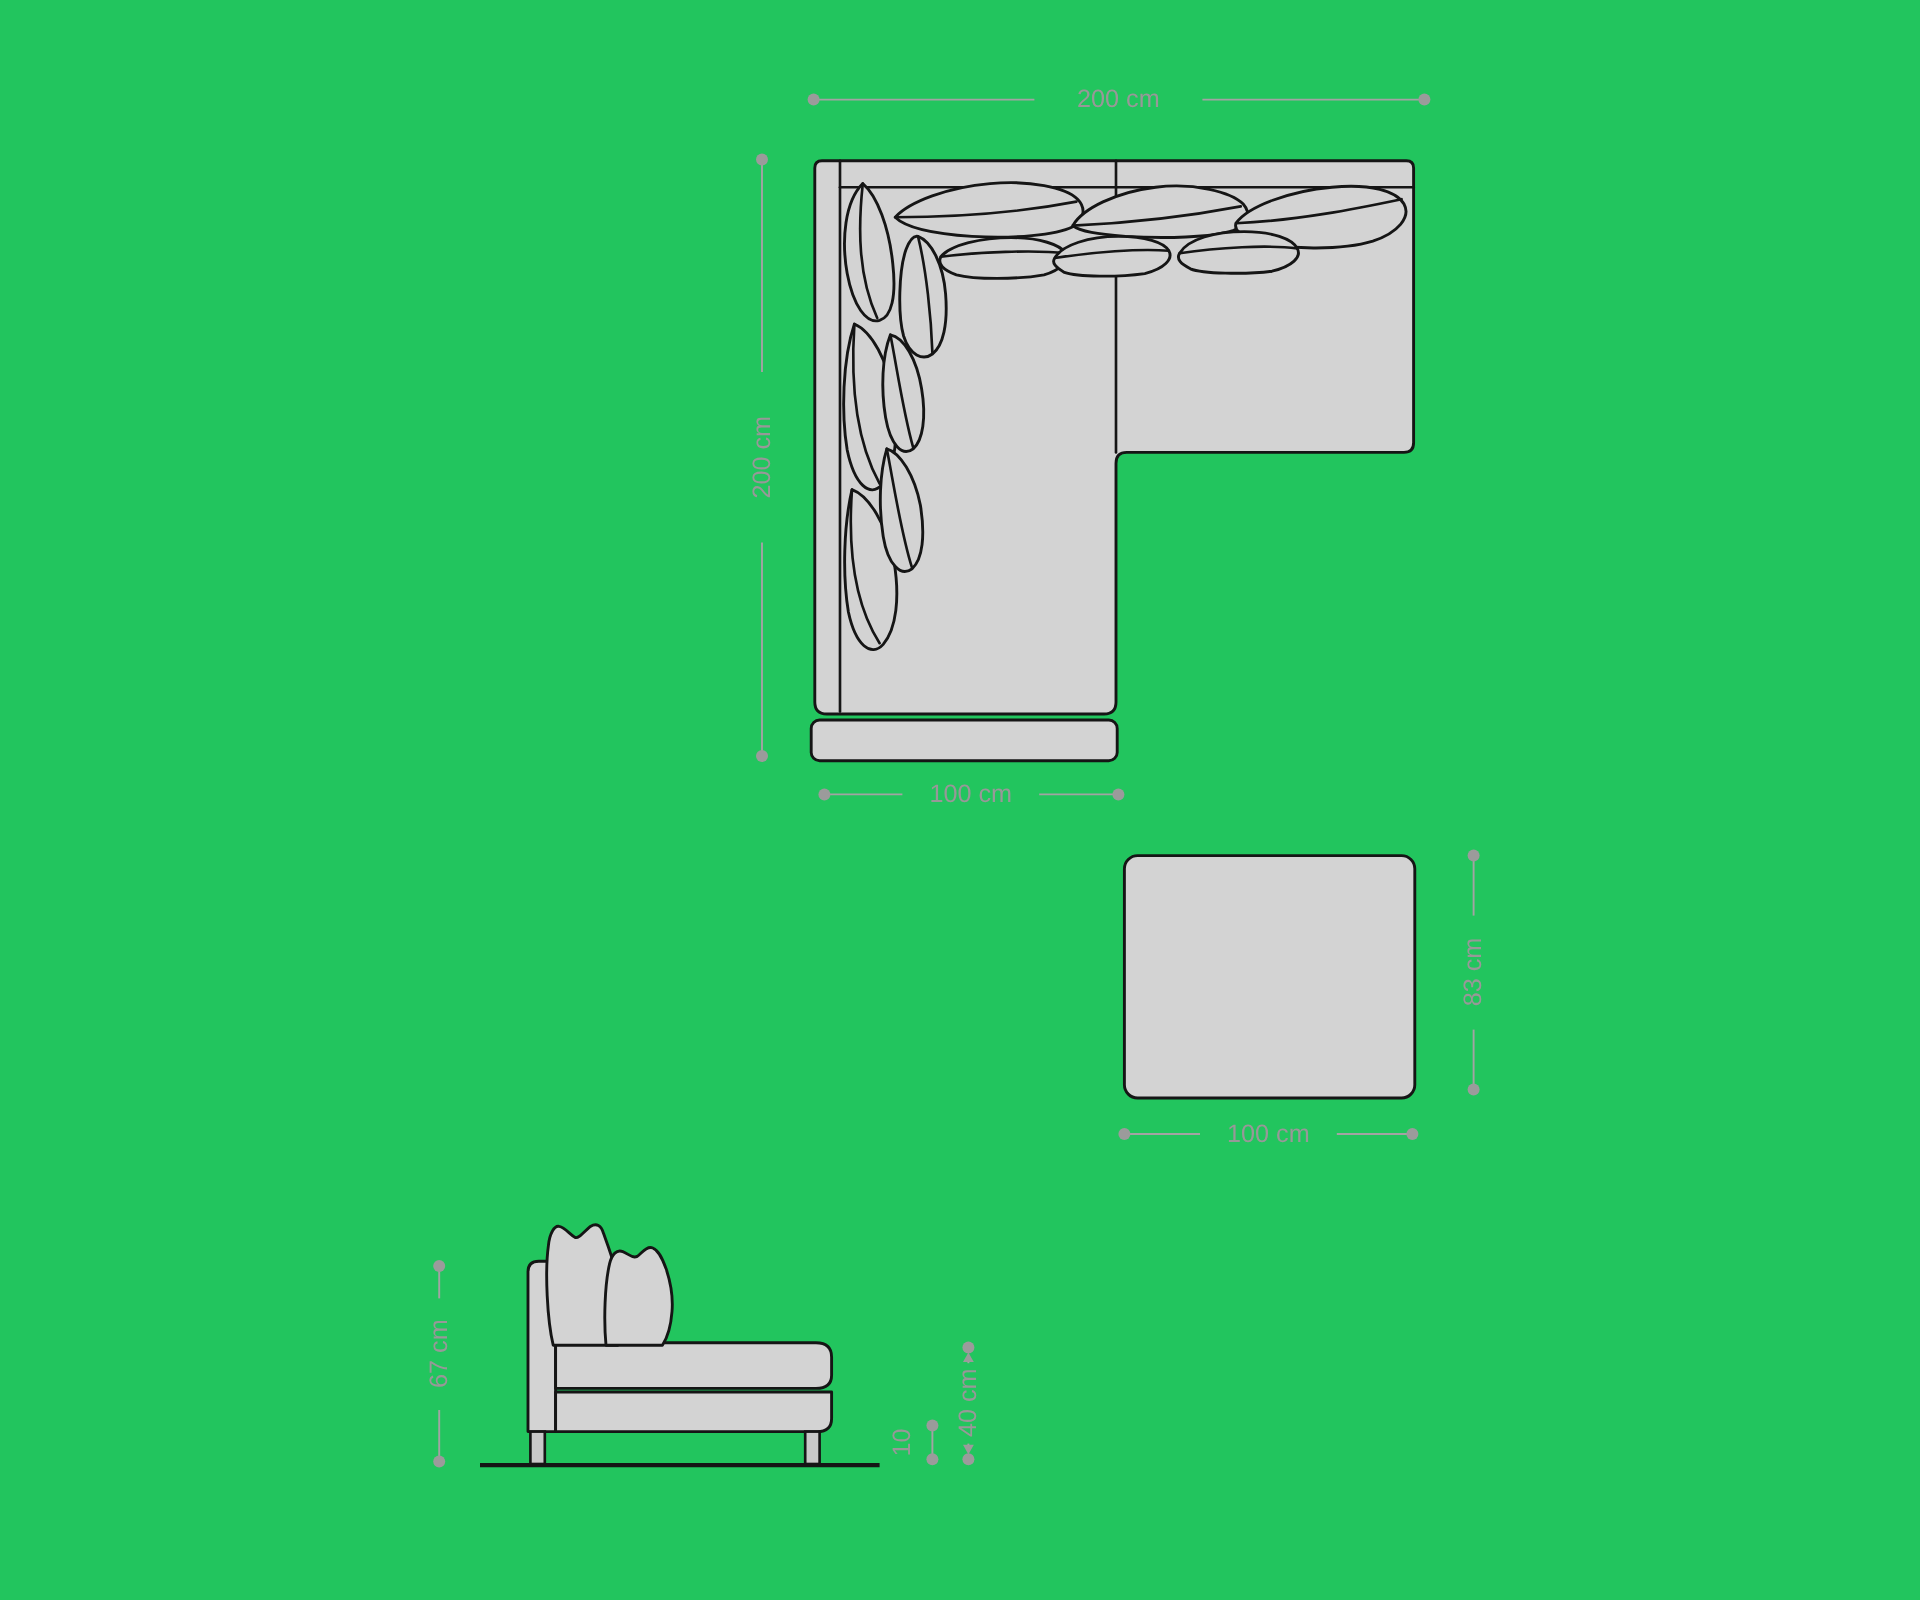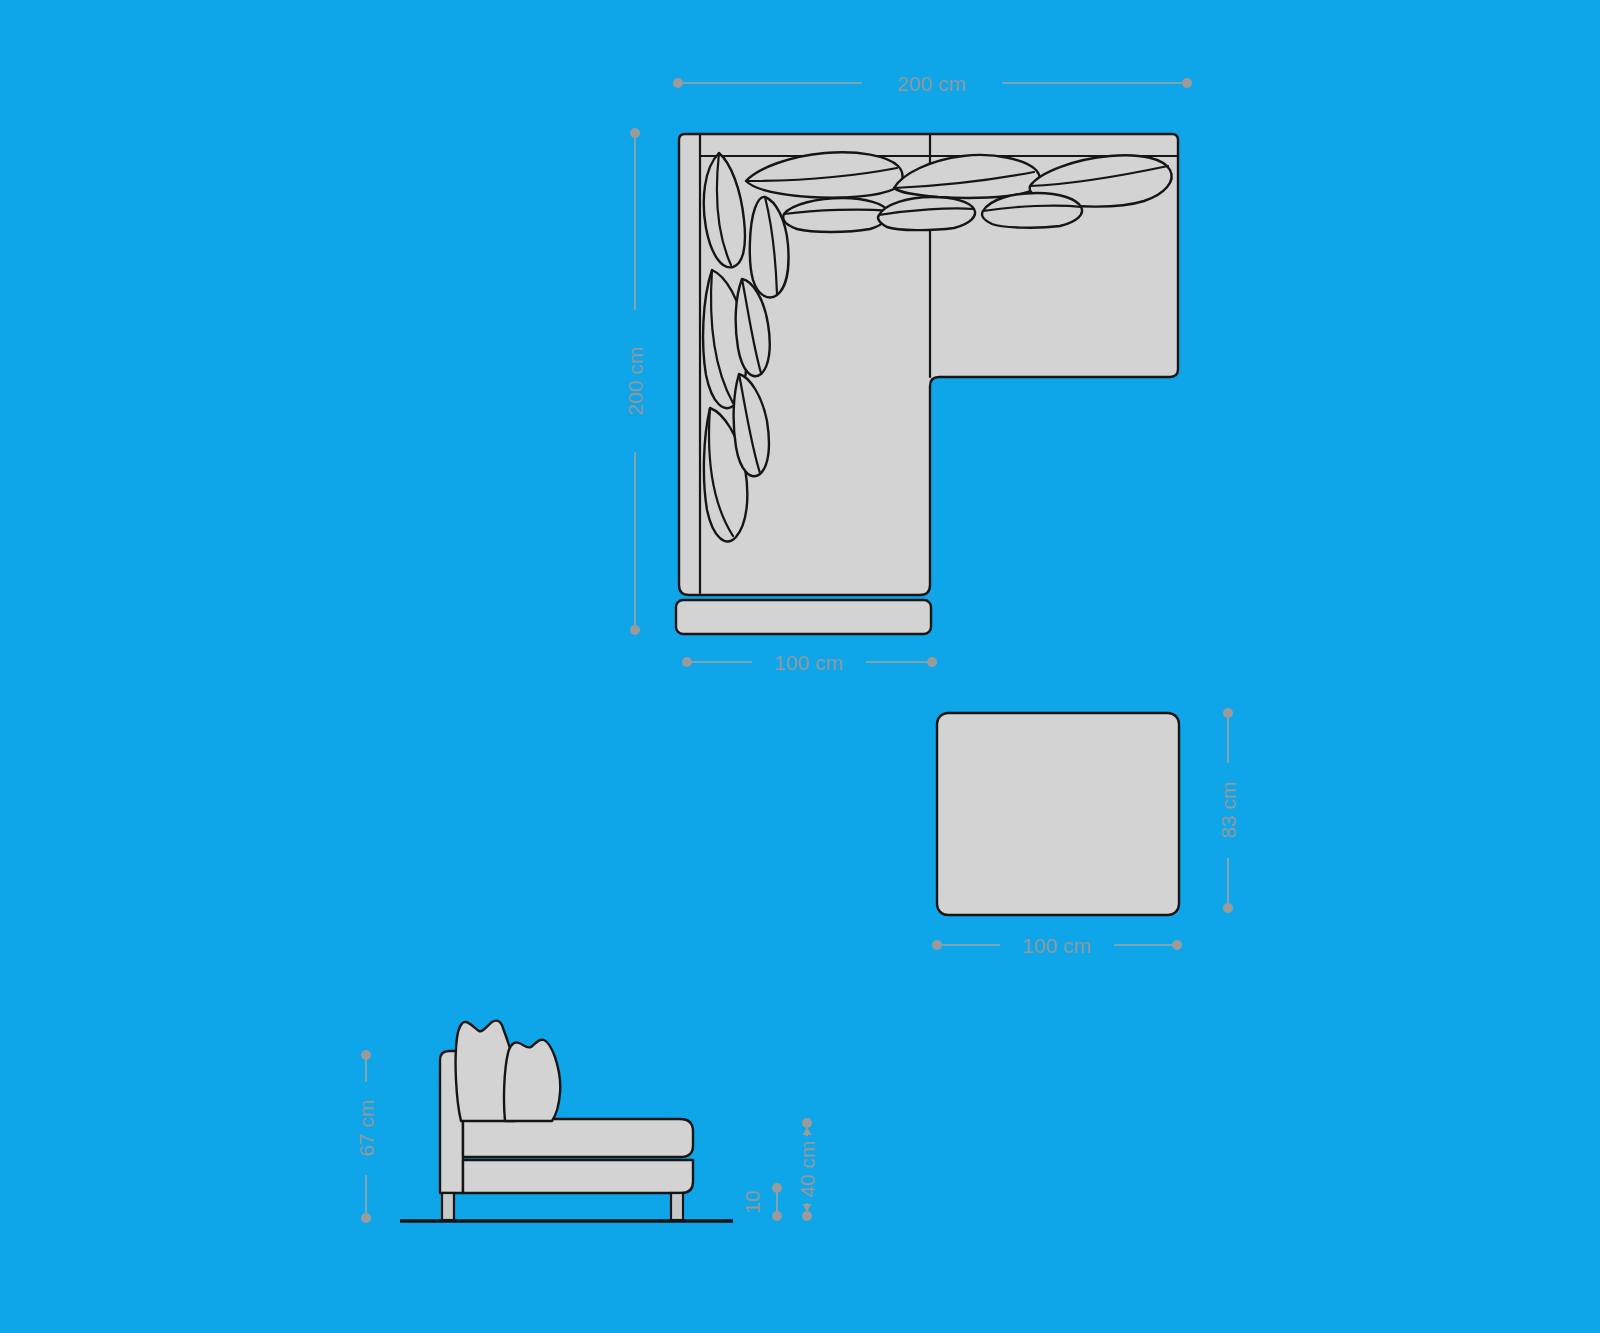--- a/index.html
+++ b/index.html
@@ -4,21 +4,21 @@
 <style>
   html, body {
     margin: 0;
     padding: 0;
     background: #ffffff;
   }
   .canvas {
     position: relative;
     width: 1600px;
     height: 1333px;
-    background: #0ea5e9;
+    background: #22c55e;
     overflow: hidden;
   }
   svg { display: block; }
   .body-fill {
     fill: #d3d3d3;
     stroke: #151515;
     stroke-width: 2.4;
     stroke-linejoin: round;
   }
   .pillow {

